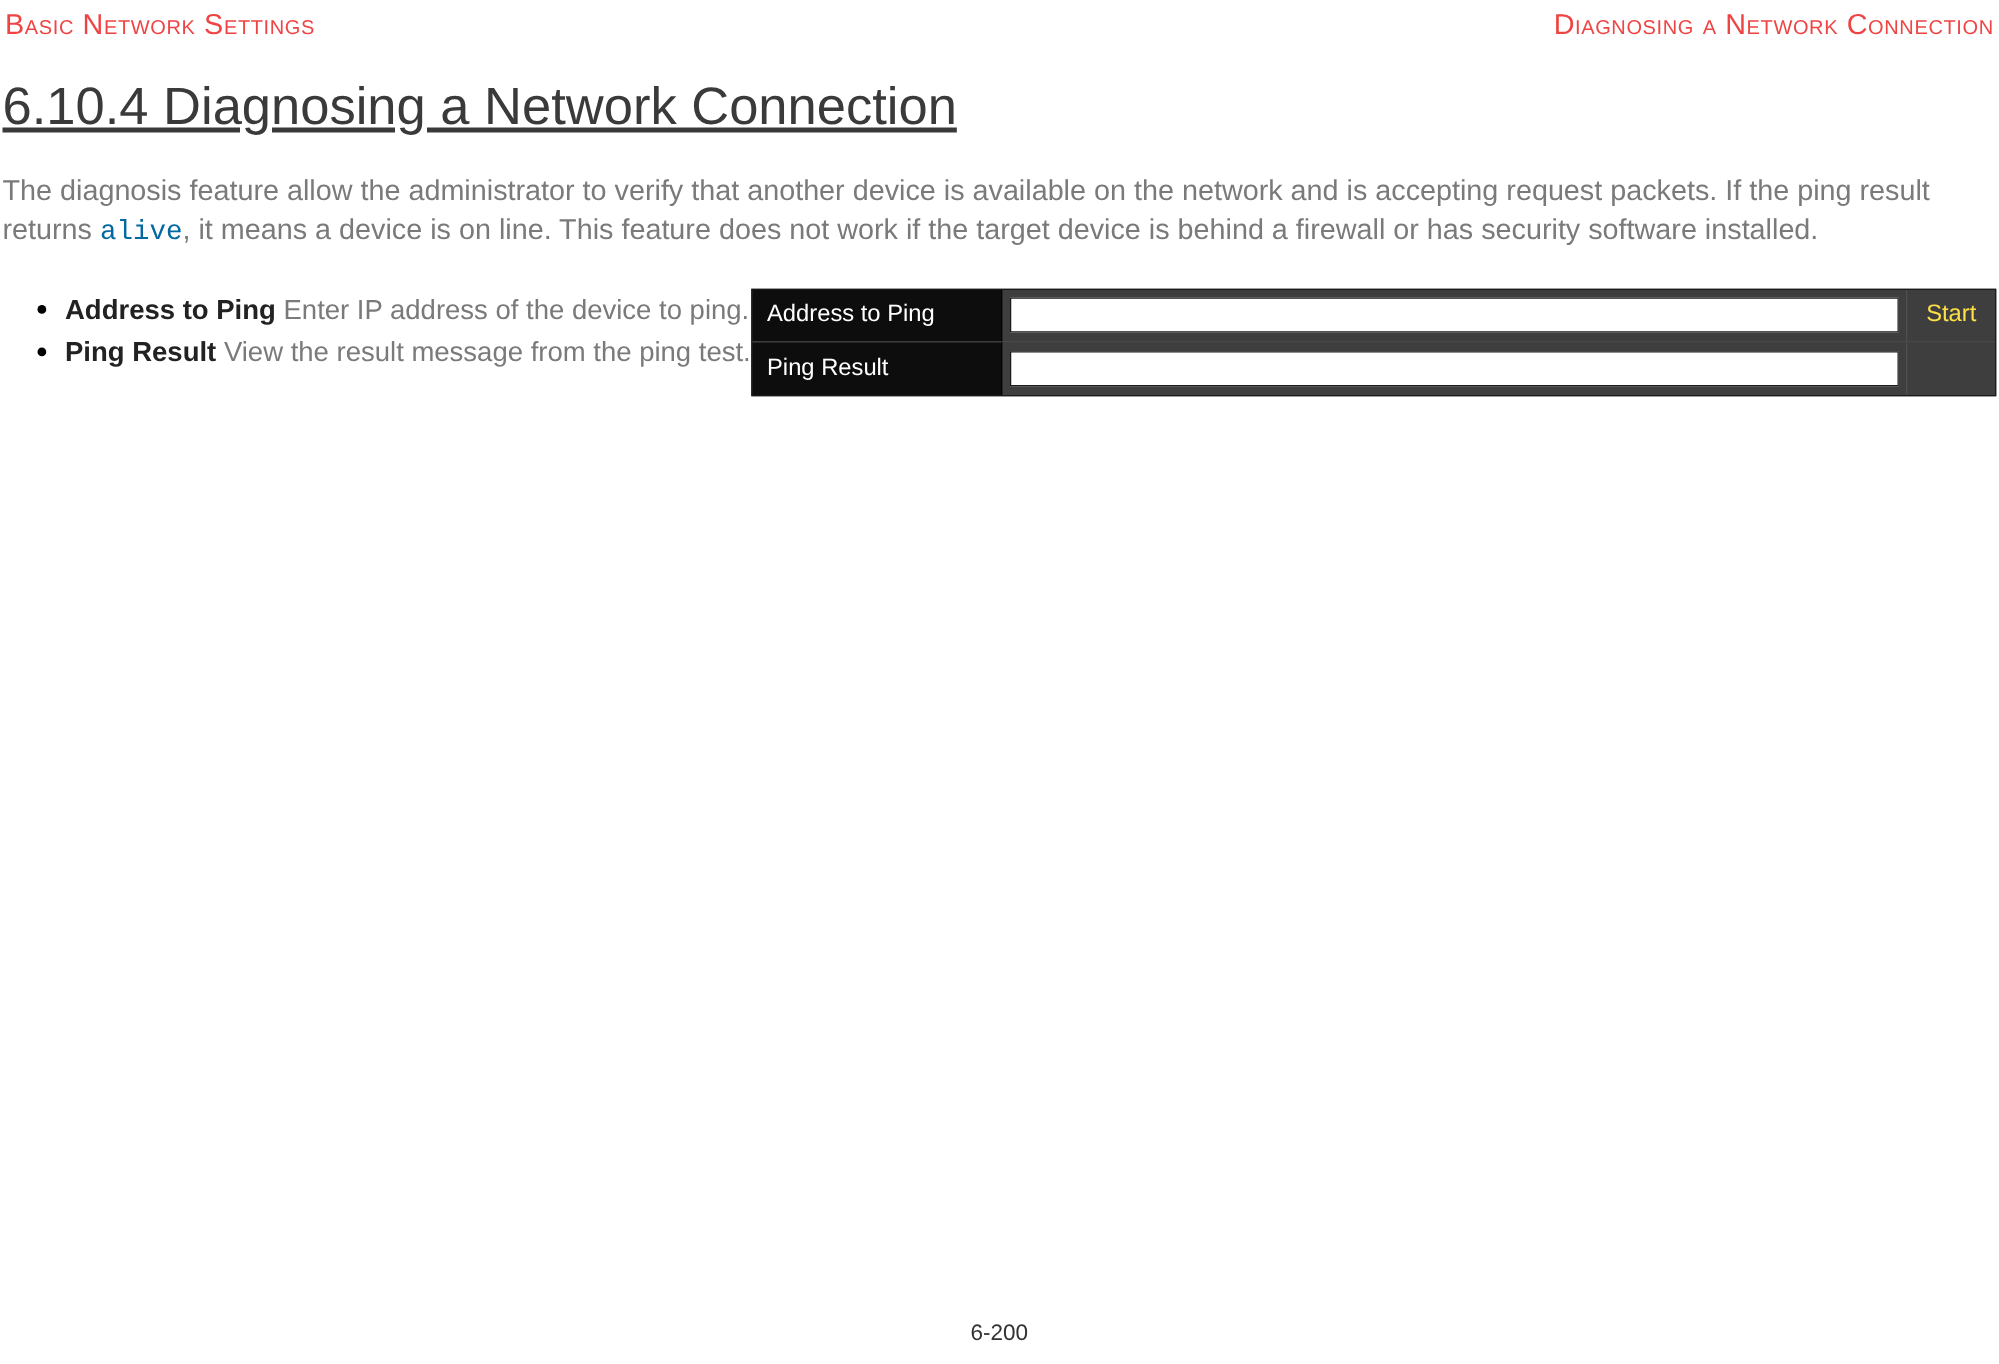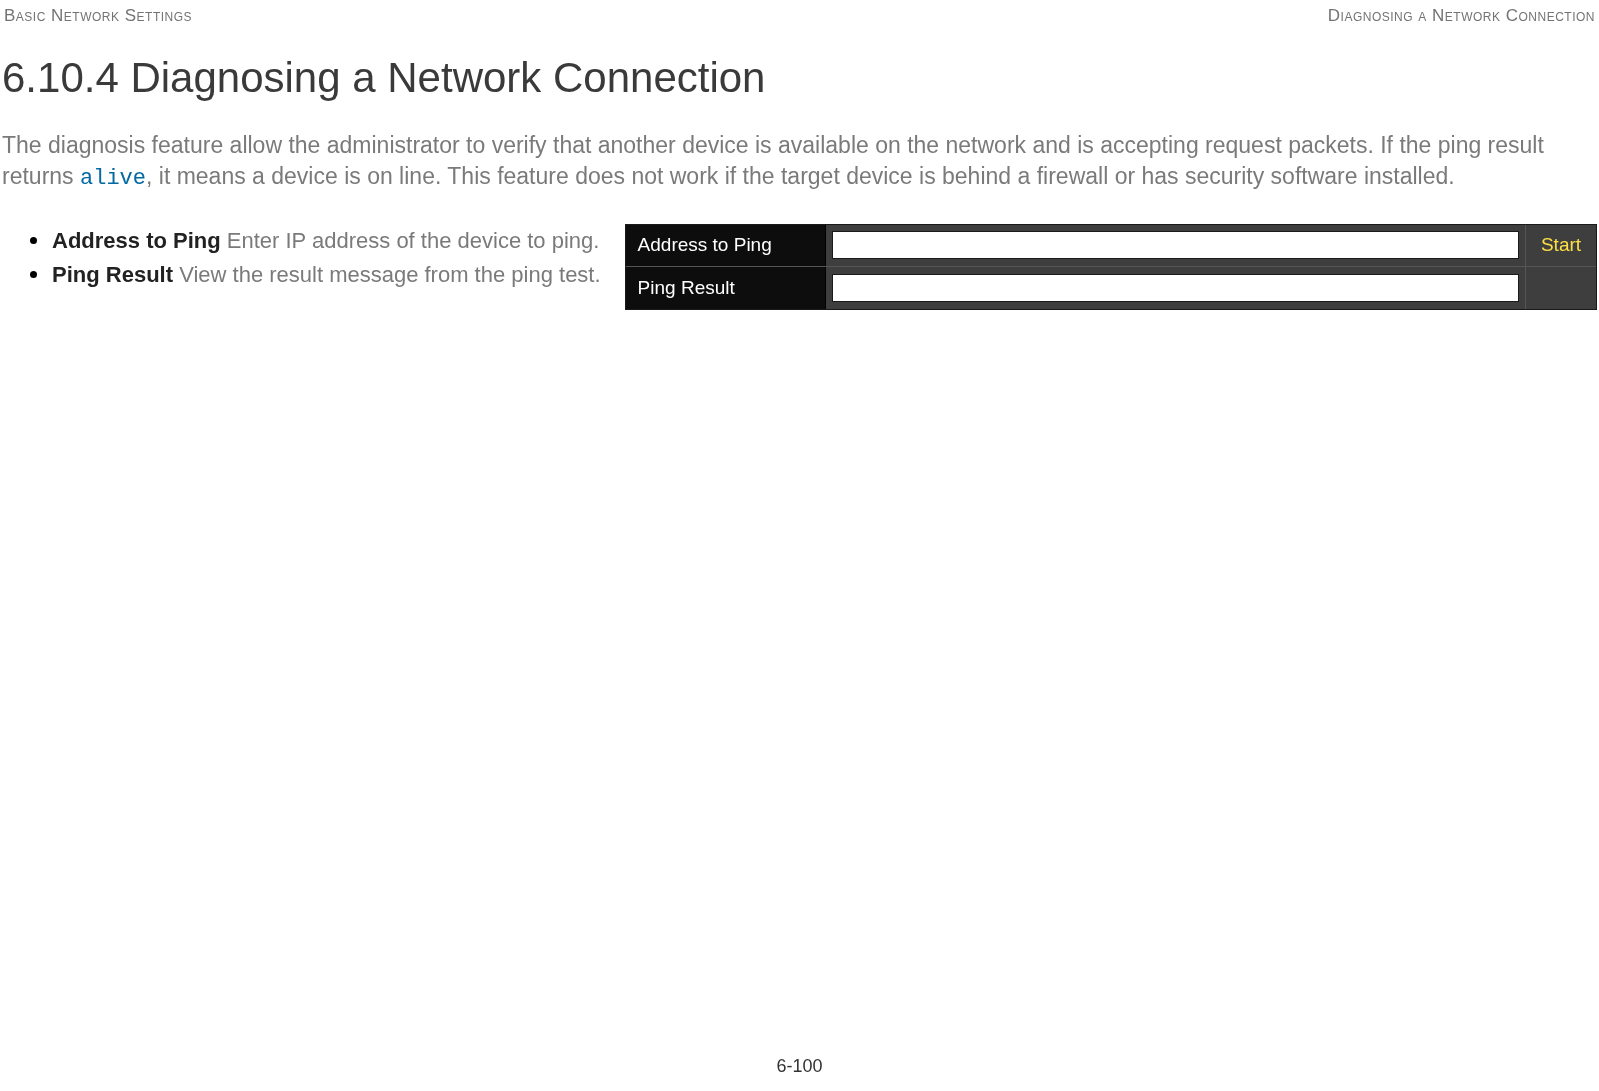--- a/index.html
+++ b/index.html
@@ -15,48 +15,48 @@
     padding: 0 0 40px 0;
     position: relative;
   }
   .header-row {
     display: flex;
     justify-content: space-between;
     align-items: flex-start;
     padding: 6px 4px 0 4px;
     font-variant: small-caps;
     letter-spacing: 0.5px;
-    color: #737373;
-    font-size: 17px;
+    color: #ef4444;
+    font-size: 23px;
   }
   .header-left { text-align: left; }
   .header-right { text-align: left; }
   h1.title {
     font-weight: 400;
     font-family: Verdana, Geneva, sans-serif;
     font-size: 42px;
     color: #3a3a3a;
     margin: 28px 0 28px 0;
     padding-left: 2px;
+    text-decoration: underline;
   }
   .intro {
     font-size: 23px;
     line-height: 1.35;
     color: #7a7a7a;
     padding: 0 4px 0 2px;
     margin-bottom: 30px;
   }
   .intro code {
     font-family: "Courier New", Courier, monospace;
     font-size: 22px;
     color: #0369a1;
   }
   .content-row {
     display: flex;
-    gap: 24px;
     align-items: flex-start;
     padding: 0 2px;
   }
   ul.fields {
     list-style: none;
     flex: 0 0 auto;
     max-width: 640px;
     padding-left: 28px;
   }
   ul.fields li {
@@ -191,14 +191,14 @@
       <div class="panel-row">
         <div class="panel-label">Ping Result</div>
         <div class="panel-input-cell">
           <input class="panel-input" type="text" readonly="" value="" style="">
         </div>
         <div class="panel-spacer"></div>
       </div>
     </div>
   </div>
 
-  <div class="footer">6-100</div>
+  <div class="footer">6-200</div>
 </div>
 
 </body></html>

